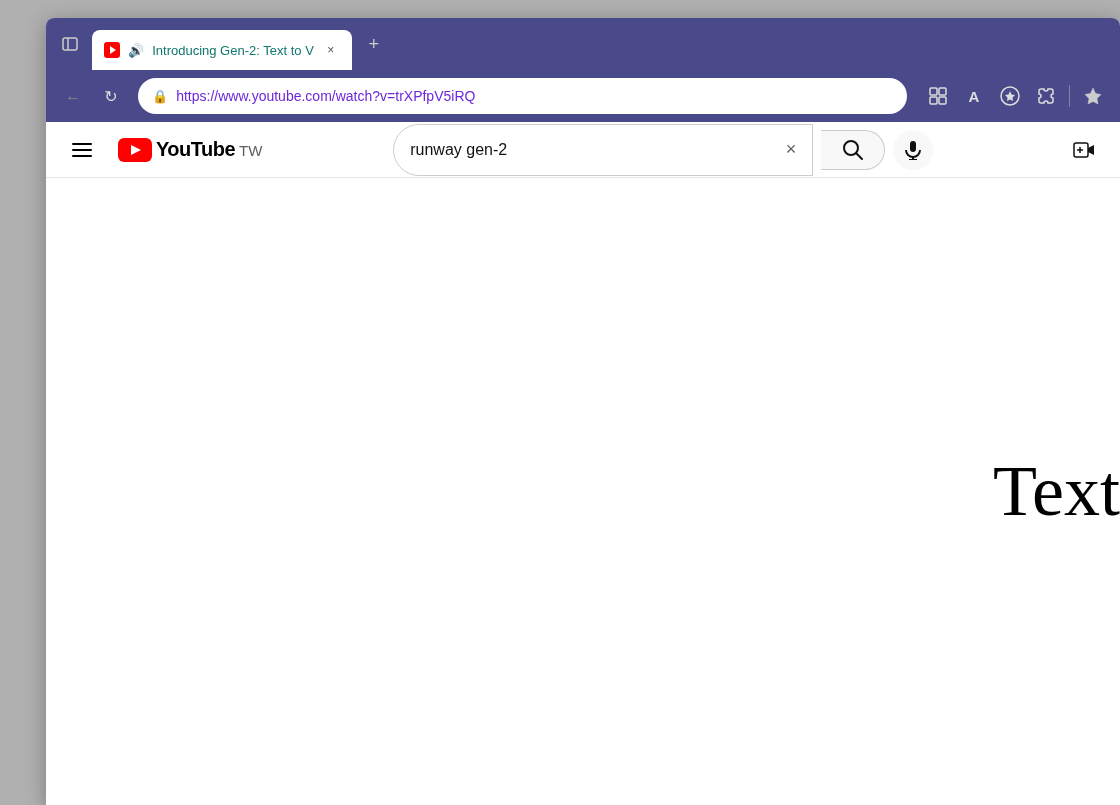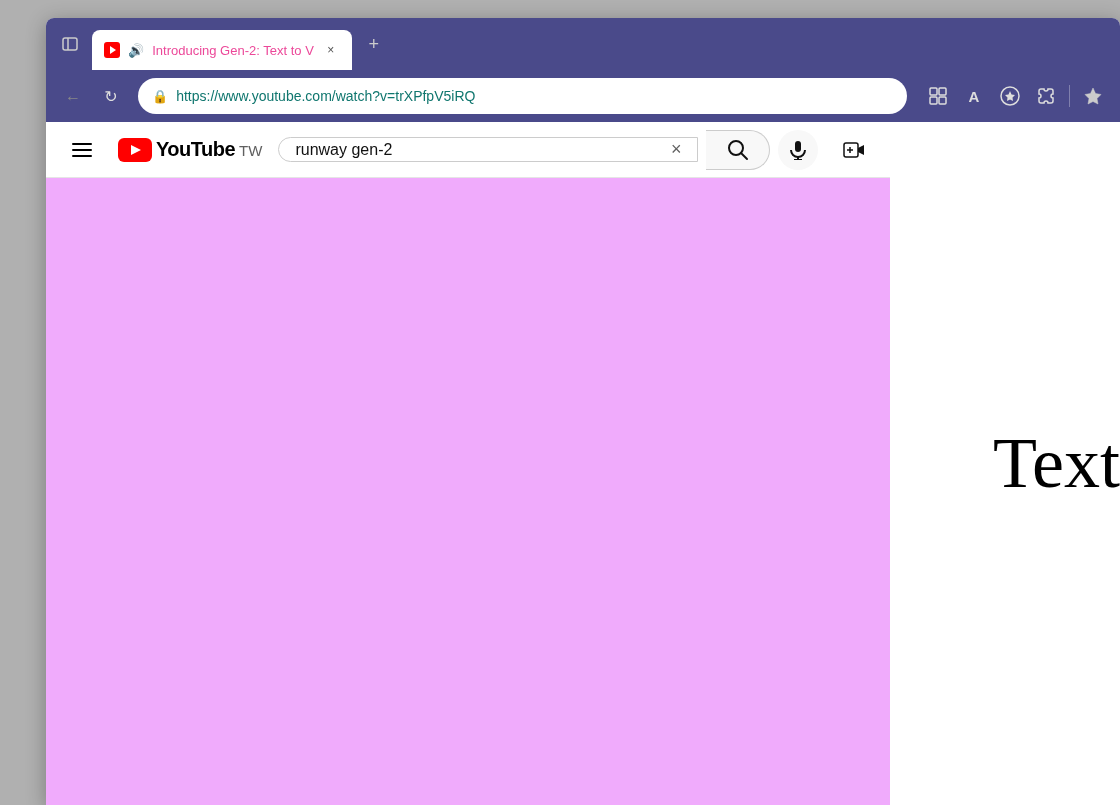--- a/index.html
+++ b/index.html
@@ -82,21 +82,21 @@
     }
 
     .tab-audio-icon {
       color: #555;
       font-size: 13px;
       flex-shrink: 0;
     }
 
     .tab-title {
       font-size: 13px;
-      color: #ec4899;
+      color: #0f766e;
       flex: 1;
       overflow: hidden;
       white-space: nowrap;
       text-overflow: ellipsis;
     }
 
     .tab-close {
       width: 18px;
       height: 18px;
       border-radius: 50%;
@@ -145,21 +145,21 @@
     }
 
     .address-lock-icon {
       color: #555;
       font-size: 13px;
     }
 
     .address-text {
       flex: 1;
       font-size: 14px;
-      color: #0f766e;
+      color: #6d28d9;
     }
 
     .toolbar-icons {
       display: flex;
       align-items: center;
       gap: 2px;
       margin-left: 4px;
     }
 
     .toolbar-icon-btn {
@@ -176,24 +176,24 @@
 
     .toolbar-divider {
       width: 1px;
       height: 22px;
       background: rgba(255,255,255,0.3);
       margin: 0 4px;
     }
 
     
     .page-content {
-      background: #f0abfc;
+      background: #86efac;
       height: calc(787px - 104px);
       display: flex;
-      flex-direction: row;
+      flex-direction: column;
     }
 
     
     .yt-header {
       height: 56px;
       background: #ffffff;
       display: flex;
       align-items: center;
       padding: 0 16px;
       gap: 16px;
@@ -233,21 +233,21 @@
 
     .yt-search-area {
       flex: 1;
       display: flex;
       align-items: center;
       justify-content: center;
       gap: 8px;
     }
 
     .yt-search-box {
-      height: 25px;
+      height: 52px;
       width: 420px;
       border: 1px solid #ccc;
       border-radius: 40px 0 0 40px;
       display: flex;
       align-items: center;
       padding: 0 16px;
       gap: 8px;
     }
 
     .yt-search-input {

